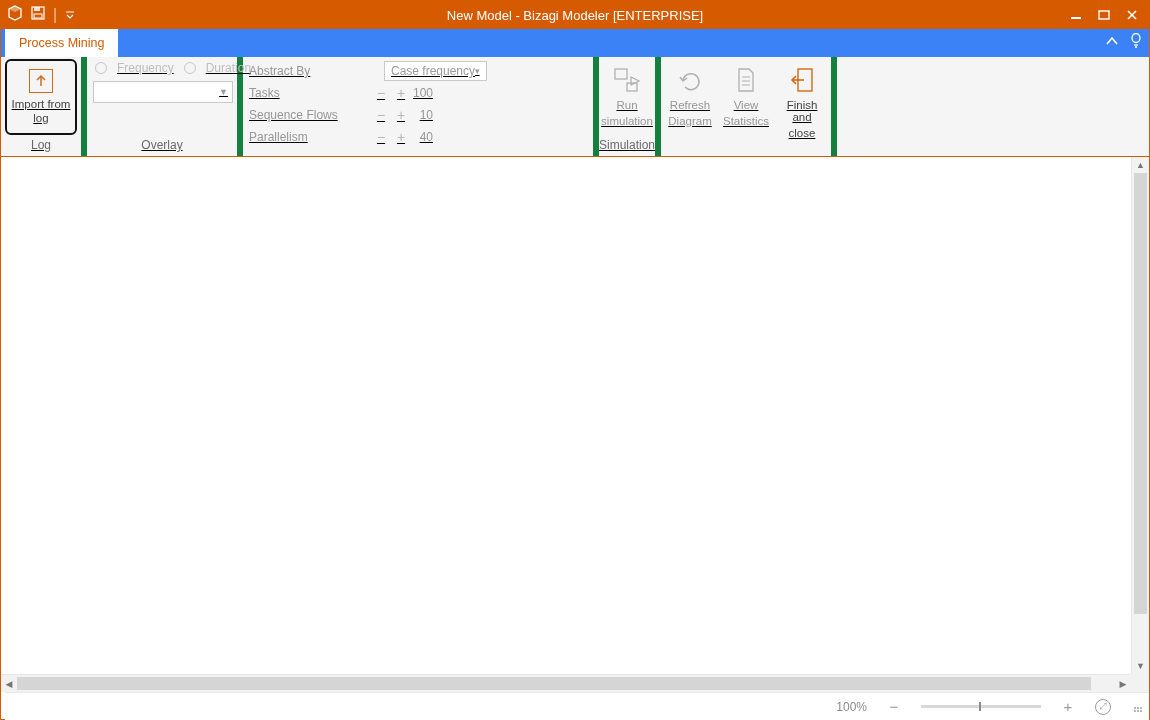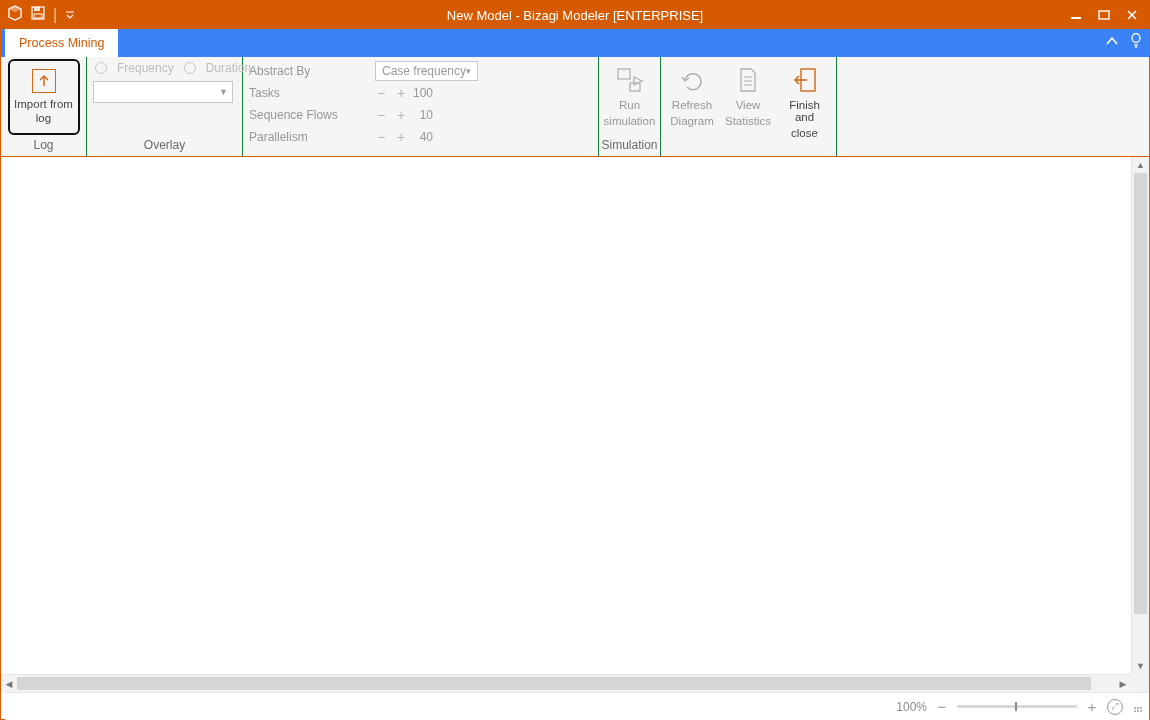--- a/index.html
+++ b/index.html
@@ -13,21 +13,21 @@
   .win-btn { width: 26px; height: 22px; display: flex; align-items: center; justify-content: center; cursor: pointer; }
   .win-btn svg { display:block; }
   
   
   .tabstrip { height: 28px; background: #3b82f6; display: flex; align-items: flex-end; position: relative; }
   .tab-active { background: #fff; color: #d55a00; height: 28px; display: flex; align-items: center; padding: 0 14px; font-size: 12.5px; margin-left: 4px; }
   .tabstrip-right { position: absolute; right: 6px; bottom: 4px; display:flex; align-items:center; gap:10px; }
   
   
   .ribbon { height: 100px; background: #f5f5f5; border-bottom: 1px solid #d55a00; display: flex; }
-  .ribbon-group { border-right: 1px solid #15803d; display: flex; flex-direction: column; position: relative; }
+  .ribbon-group { border-right: 6px solid #15803d; display: flex; flex-direction: column; position: relative; text-decoration: underline; }
   .ribbon-group-body { flex: 1; display: flex; align-items: flex-start; padding: 4px 6px 0 6px; }
   .ribbon-group-label { text-align: center; font-size: 12px; color: #6a6a6a; height: 20px; line-height: 18px; }
   
   
   .log-group { width: 86px; }
   .import-btn { width: 72px; height: 76px; margin: 2px auto 0 auto; border: 2px solid #111; border-radius: 6px; display: flex; flex-direction: column; align-items: center; justify-content: center; font-size: 11.5px; color: #444; line-height: 1.25; cursor: pointer; text-align:center; }
   .import-btn .icn { width: 24px; height: 24px; border: 1px solid #cf6a16; display:flex; align-items:center; justify-content:center; margin-bottom:4px;}
   
   
   .overlay-group { width: 156px; }
@@ -35,21 +35,21 @@
   .radio-row { display:flex; gap:10px; font-size:12px; color:#bdbdbd; align-items:center; margin-bottom:6px; padding-left:2px;}
   .radio-mark { width:12px; height:12px; border:1px solid #c7c7c7; border-radius:50%; display:inline-block; }
   .overlay-combo { width: 140px; height: 22px; border:1px solid #c9c9c9; background:#fff; display:flex; align-items:center; justify-content:flex-end; padding-right:4px; }
   .combo-arrow { color:#9a9a9a; font-size:9px; }
   
   
   .abs-group { width: 356px; }
   .abs-body { flex-direction: column; width:100%; gap:2px; }
   .abs-row { display:flex; align-items:center; font-size:12px; color:#979797; height:20px; }
   .abs-row .lbl { width: 126px; }
-  .abs-combo { flex:1; height:20px; border:1px solid #c9c9c9; background:#fff; display:flex; align-items:center; justify-content:space-between; padding:0 6px; font-size:12px; color:#9a9a9a; }
+  .abs-combo { flex:1; height:20px; border:1px solid #c9c9c9; background:#fff; display:flex; align-items:center; justify-content:space-between; padding:0 6px; font-size:12px; color:#9a9a9a;margin-left:9px; }
   .slider-row { display:flex; align-items:center; font-size:12px; color:#979797; height:20px; }
   .slider-row .lbl { width: 126px; }
   .slider-track { flex:1; height:2px; background:#d6d6d6; position:relative; margin:0 4px;}
   .slider-minus, .slider-plus { color:#b6b6b6; width:12px; text-align:center; font-size:14px; line-height:14px;}
   .slider-val { width:26px; text-align:right; color:#979797; font-size:12px;}
   
   
   .sim-group { width: 62px; }
   .big-btn { display:flex; flex-direction:column; align-items:center; justify-content:flex-start; font-size:11.5px; color:#979797; cursor:pointer; text-align:center; padding-top:4px; gap:4px; min-width:50px;}
   .big-btn .icn { height:30px; display:flex; align-items:center; justify-content:center;}
@@ -67,21 +67,21 @@
   .vscroll .arrow { position:absolute; left:0; right:0; height:16px; display:flex; align-items:center; justify-content:center; color:#767676; font-size:9px;}
   .vscroll .atop { top:0; } .vscroll .abot { bottom:0; }
   .vscroll .thumb { position:absolute; left:2px; right:2px; top:16px; bottom:60px; background:#d5d5d5;}
   .hscroll-row { height:18px; display:flex; }
   .hscroll { flex:1; background:#f2f2f2; position:relative; border-top:1px solid #e6e6e6;}
   .hscroll .arrow { position:absolute; top:0; bottom:0; width:16px; display:flex; align-items:center; justify-content:center; color:#767676; font-size:9px;}
   .hscroll .aleft { left:0; } .hscroll .aright { right:0; }
   .hscroll .thumb { position:absolute; top:2px; bottom:2px; left:16px; right:40px; background:#d5d5d5;}
   
   
-  .statusbar { position:absolute; bottom:0; left:5px; right:1px; height:28px; background:#fff; border-top:1px solid #e8e8e8; display:flex; align-items:center; justify-content:flex-end; padding-right:6px; gap:8px; font-size:12px; color:#8a8a8a;}
+  .statusbar { position:absolute; bottom:0; left:5px; right:1px; height:28px; background:#fff; border-top:1px solid #e8e8e8; display:flex; align-items:center; justify-content:flex-end; padding-right:6px; gap:20px; font-size:12px; color:#8a8a8a;}
   .zoom-slider { width:120px; height:3px; background:#d8d8d8; position:relative;}
   .zoom-slider .knob { position:absolute; left:48%; top:-3px; width:2px; height:9px; background:#8a8a8a;}
   .zm { width:14px; text-align:center; color:#9a9a9a; font-size:15px;}
   .fit-icn { width:16px; height:16px; border:1px solid #9a9a9a; border-radius:50%; display:flex; align-items:center; justify-content:center; font-size:9px; color:#9a9a9a;}
   .resize-grip { width:12px; height:12px; display:flex; flex-wrap:wrap; align-content:flex-end; justify-content:flex-end; gap:1px; padding:1px;}
   .resize-grip span{width:2px;height:2px;background:#b8b8b8;display:block;}
 </style>
 </head>
 <body>
 

